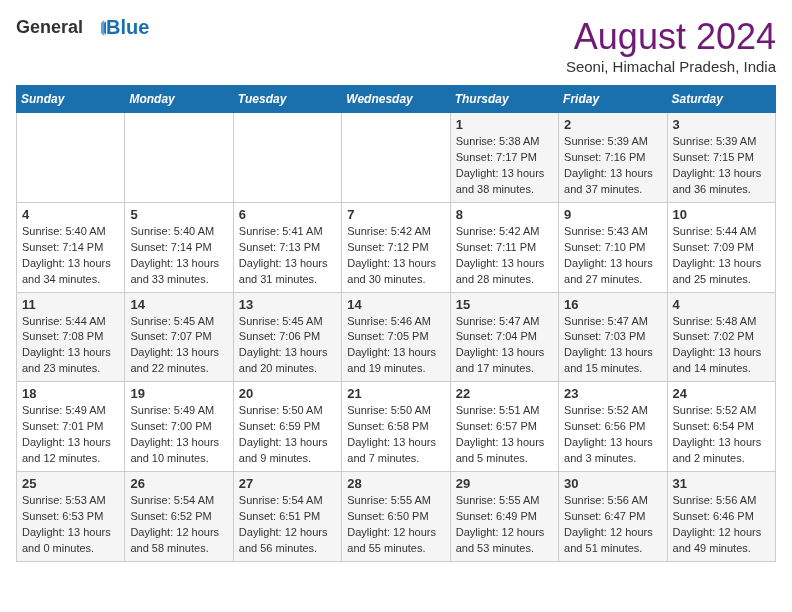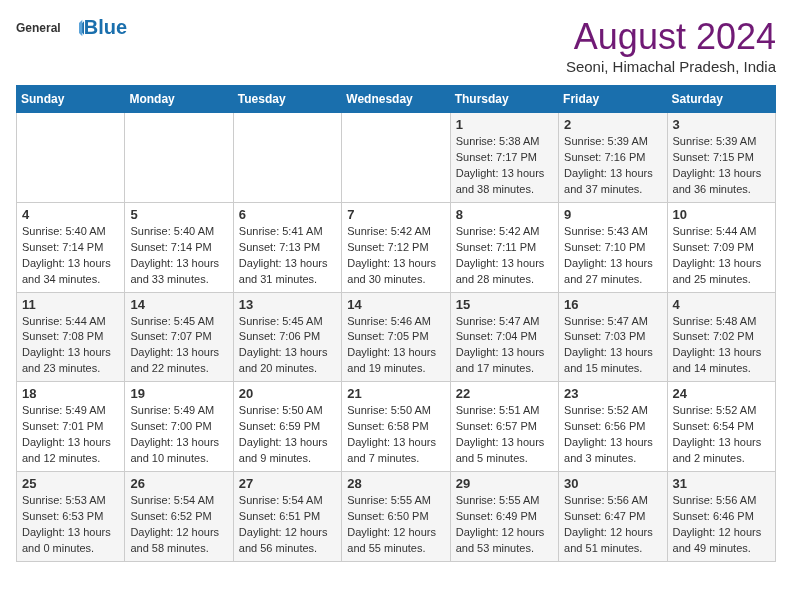--- a/index.html
+++ b/index.html
@@ -19,21 +19,21 @@
     .logo {
       display: flex;
       flex-direction: column;
       align-items: flex-start;
     }
     .logo-text {
       display: flex;
       align-items: center;
     }
     .logo-general {
-      font-size: 12px;
+      font-size: 18px;
       font-weight: bold;
       color: #333;
     }
     .logo-blue {
       font-size: 20px;
       font-weight: bold;
       color: #1a6fad;
     }
     .logo-icon {
       width: 20px;
@@ -59,20 +59,21 @@
       font-size: 10.5px;
     }
     .calendar thead th {
       background-color: #1a6fad;
       color: #fff;
       padding: 6px 4px;
       text-align: left;
       font-size: 12px;
       font-weight: bold;
       border: 1px solid #1a6fad;
+      font-style: italic;
     }
     .calendar tbody td {
       border: 1px solid #ccc;
       vertical-align: top;
       padding: 4px 5px;
       width: 107px;
       height: 80px;
       background: #fff;
     }
     .calendar tbody tr:nth-child(odd) td {

